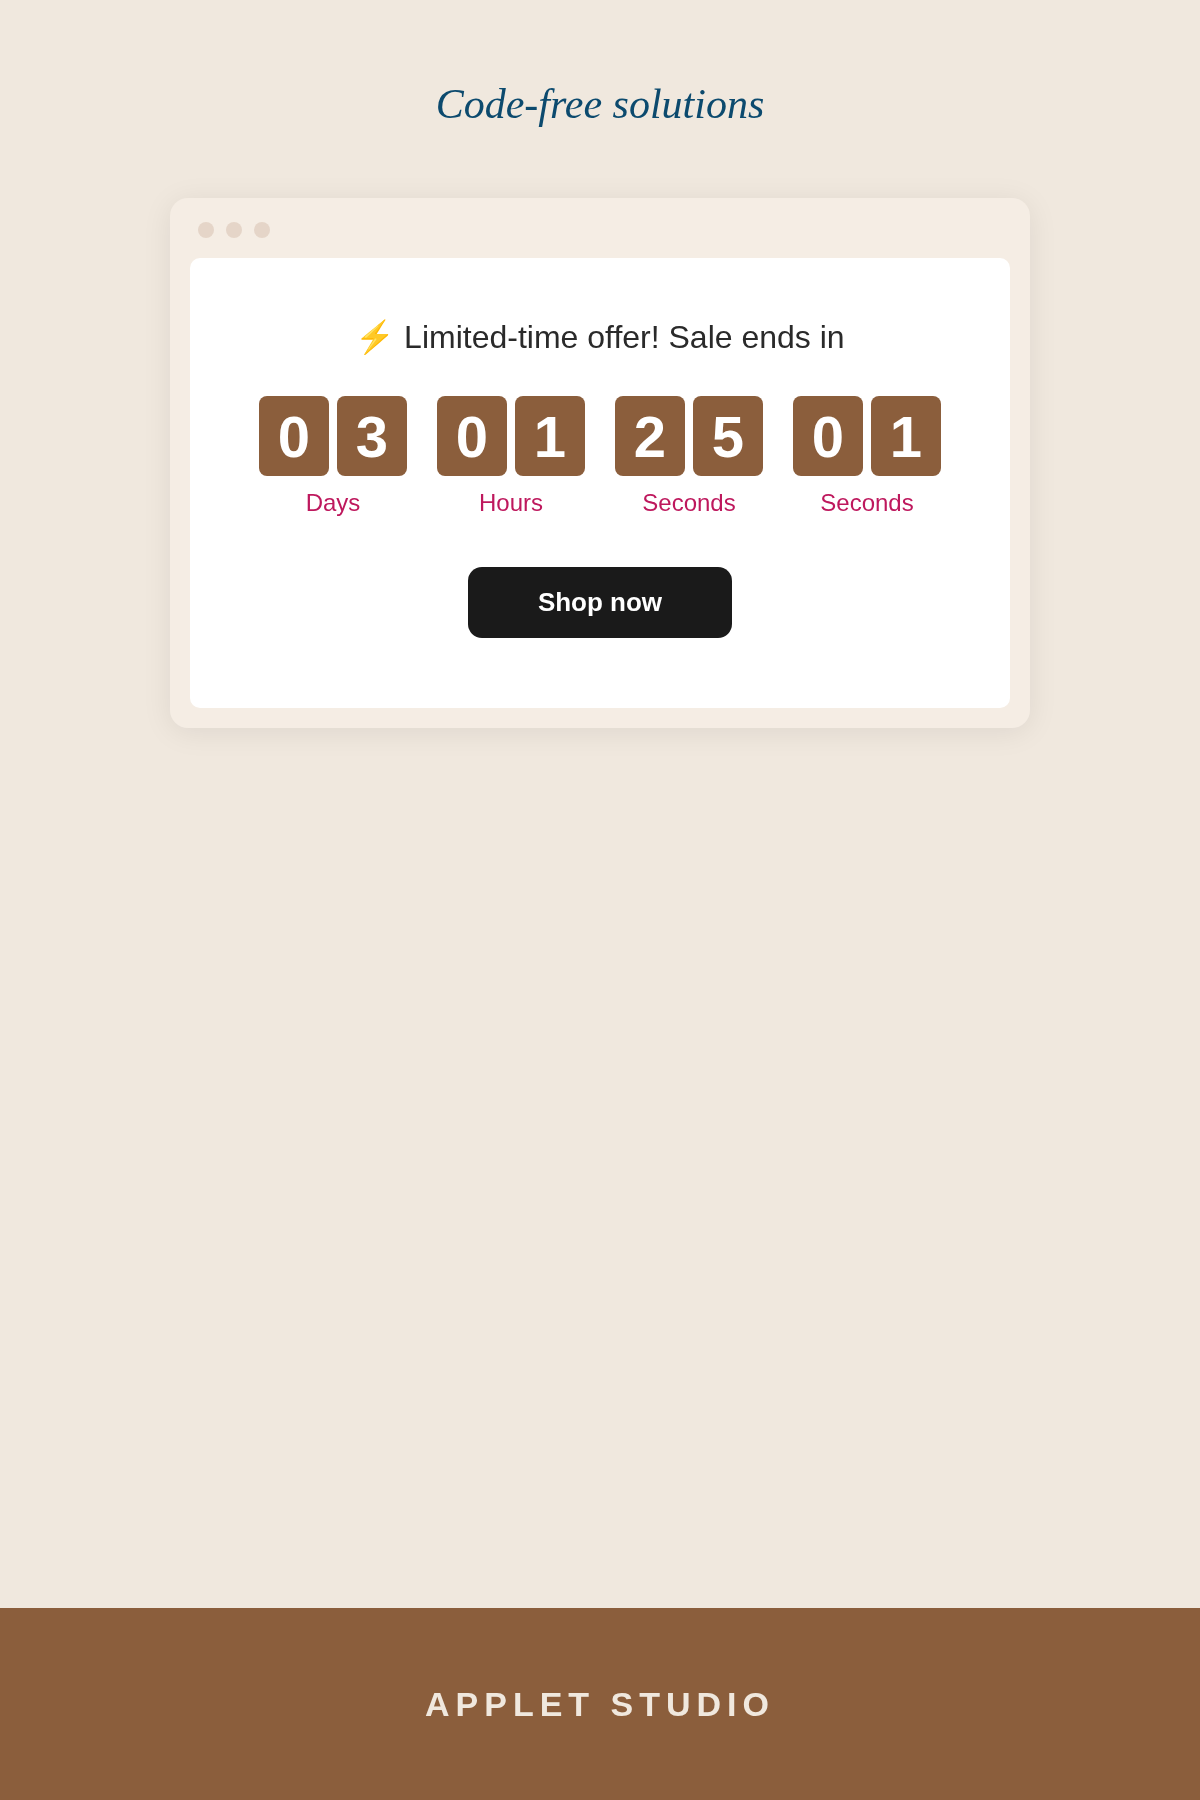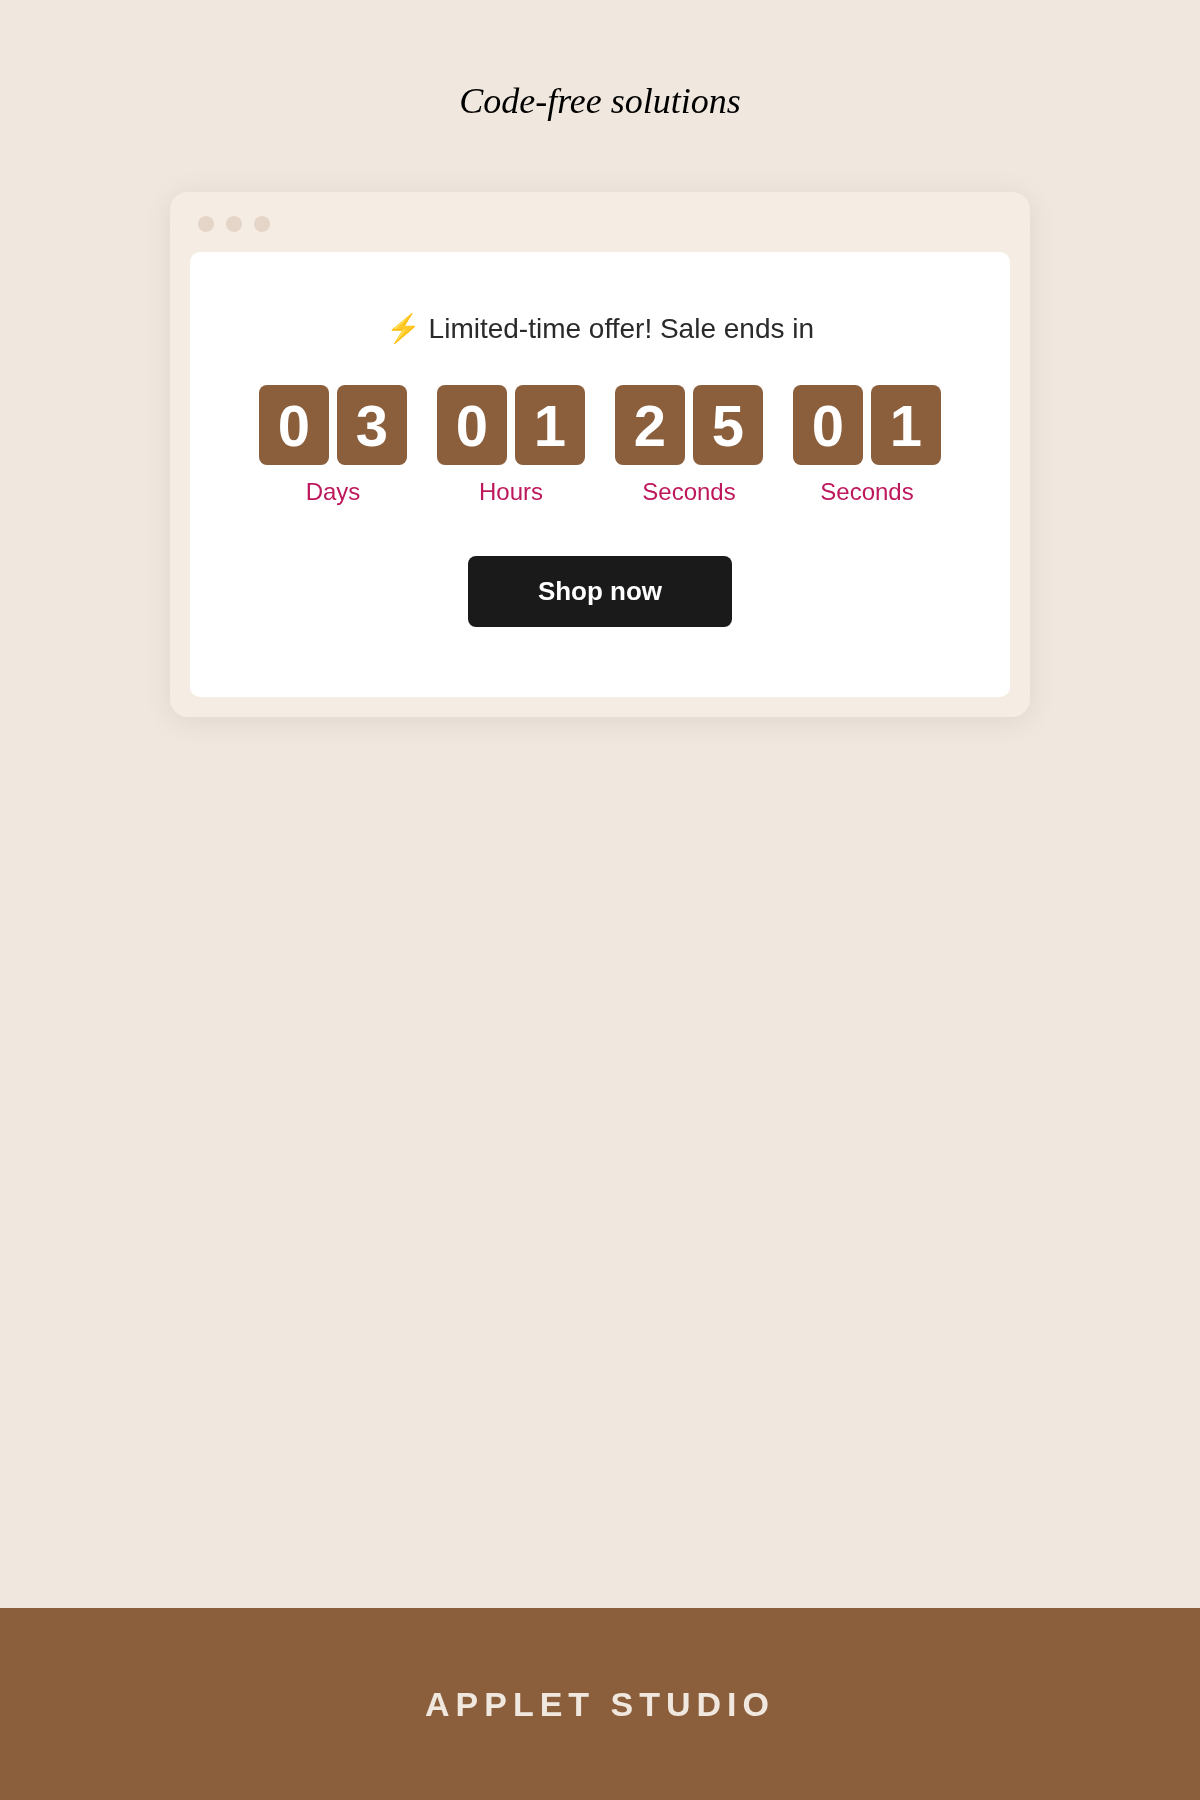--- a/index.html
+++ b/index.html
@@ -52,23 +52,23 @@
       color: #1a1a1a;
       text-align: center;
       line-height: 1.15;
       max-width: 900px;
       margin-bottom: 40px;
       font-family: 'Palatino Linotype', Palatino, Georgia, serif;
     }
 
     
     .subtitle {
-      font-size: 36px;
+      font-size: 42px;
       font-style: italic;
-      color: #000000;
+      color: #0c4a6e;
       font-family: Georgia, 'Times New Roman', serif;
       margin-bottom: 70px;
       text-align: right;
     }
 
     
     .browser-mockup {
       width: 860px;
       background: #f5ede4;
       border-radius: 18px;
@@ -95,21 +95,21 @@
       margin: 0 20px 20px 20px;
       border-radius: 10px;
       padding: 60px 40px 70px 40px;
       display: flex;
       flex-direction: column;
       align-items: center;
     }
 
     
     .offer-text {
-      font-size: 28px;
+      font-size: 32px;
       font-family: Arial, sans-serif;
       color: #2a2a2a;
       margin-bottom: 40px;
       font-style: normal;
       font-weight: 400;
     }
 
     
     .countdown-container {
       display: flex;
@@ -153,21 +153,21 @@
 
     
     .shop-button {
       background-color: #1a1a1a;
       color: #ffffff;
       font-size: 26px;
       font-family: Arial, sans-serif;
       font-weight: 600;
       padding: 20px 70px;
       border: none;
-      border-radius: 8px;
+      border-radius: 14px;
       cursor: pointer;
     }
 
     
     .footer {
       width: 100%;
       background-color: #8B5E3C;
       height: 192px;
       display: flex;
       align-items: center;

